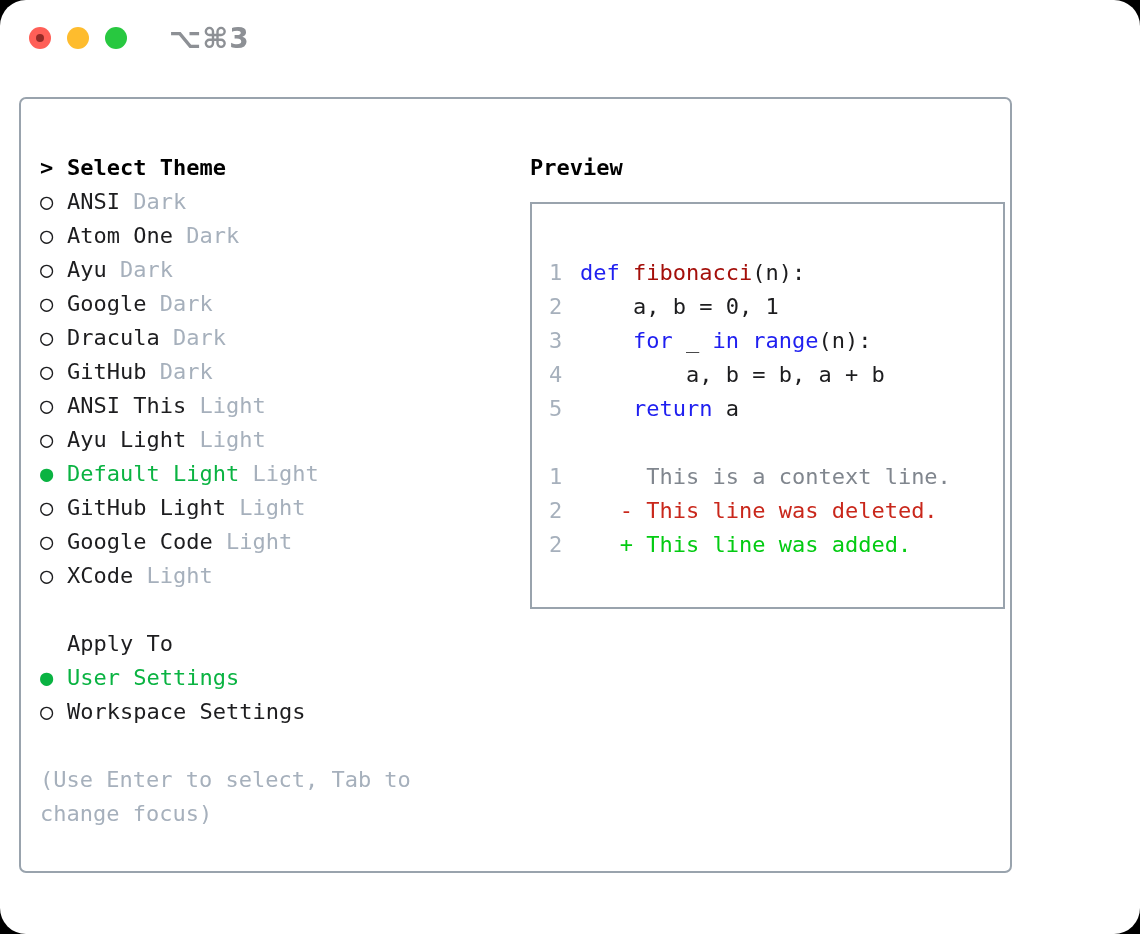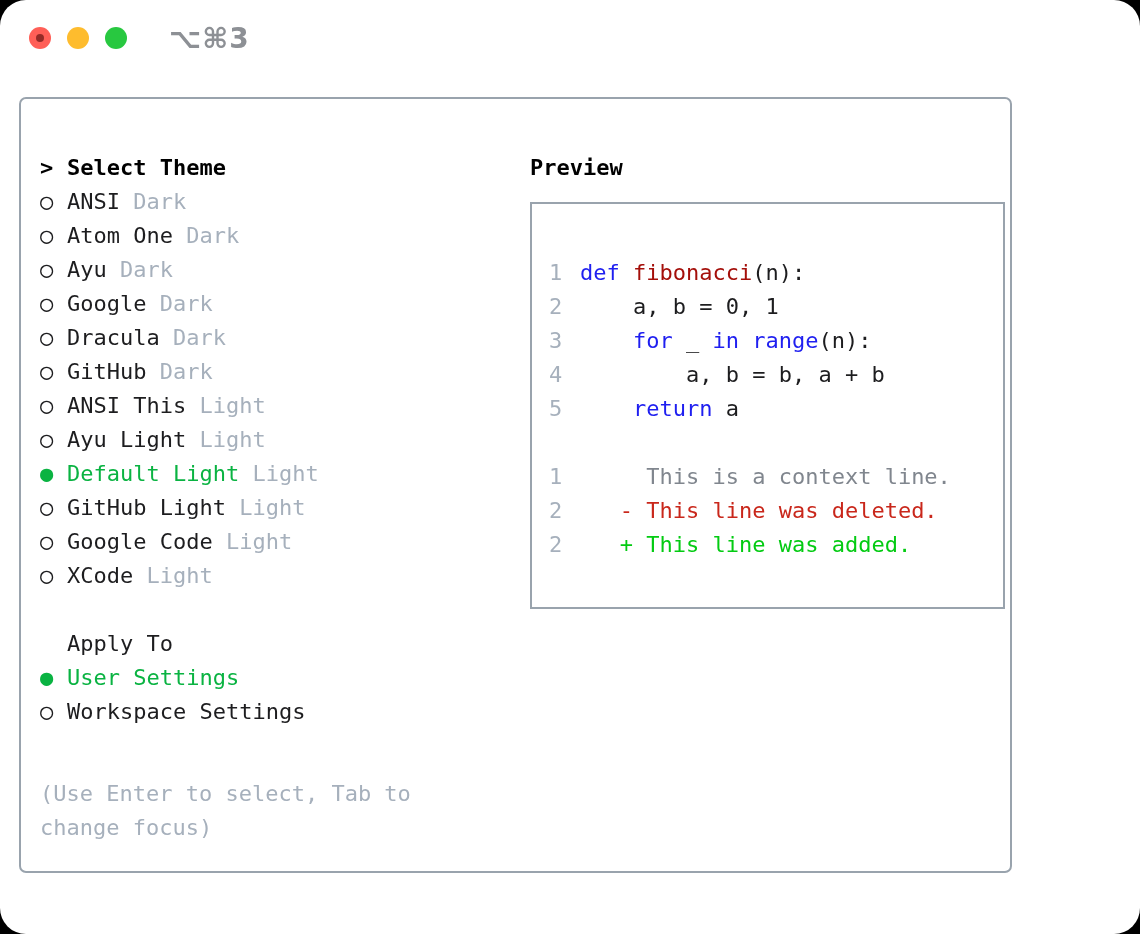--- a/index.html
+++ b/index.html
@@ -49,21 +49,21 @@
   .left-col { width:463px; flex:none; }
   .right-col { flex:1; min-width:0; }
   .row { display:flex; white-space:pre; }
   .mk { width:27px; flex:none; display:inline-block; }
   .hdr { font-weight:700; color:#000; }
   .muted { color:var(--muted-gray); }
   .sel-name { color:var(--accent-selected); }
   .sel-mk { color:var(--accent-selected); }
   .spacer { height:34px; }
   .help {
-    color:var(--muted-gray); white-space:normal; width:440px; margin-top:48px;
+    color:var(--muted-gray); white-space:normal; width:440px; margin-top:34px;
   }
   .preview-hdr { font-weight:700; color:#000; padding-left:27px; }
   .preview-box {
     margin-left:27px; margin-top:17px; width:475px; height:407px;
     border:2px solid var(--border-gray);
     padding:52px 17px 0 17px;
   }
   .cline { display:flex; white-space:pre; }
   .ln { width:31px; flex:none; color:var(--muted-gray); }
   .seg-pl { color:var(--text-black); }

